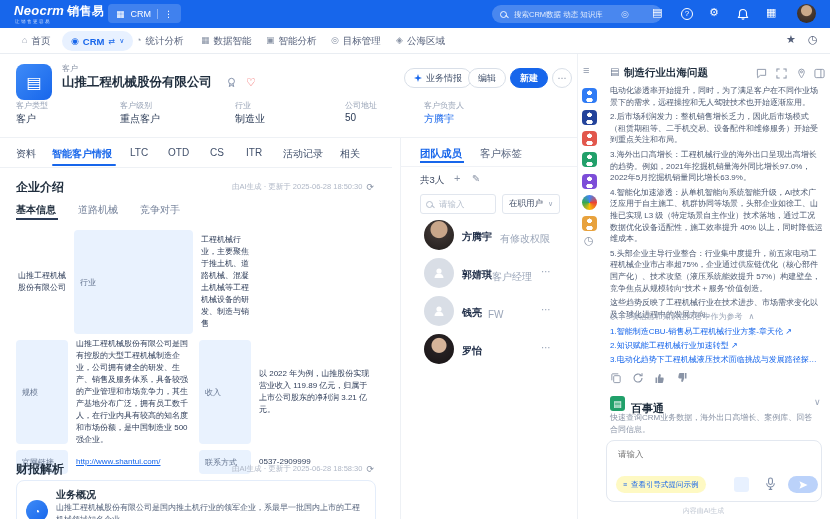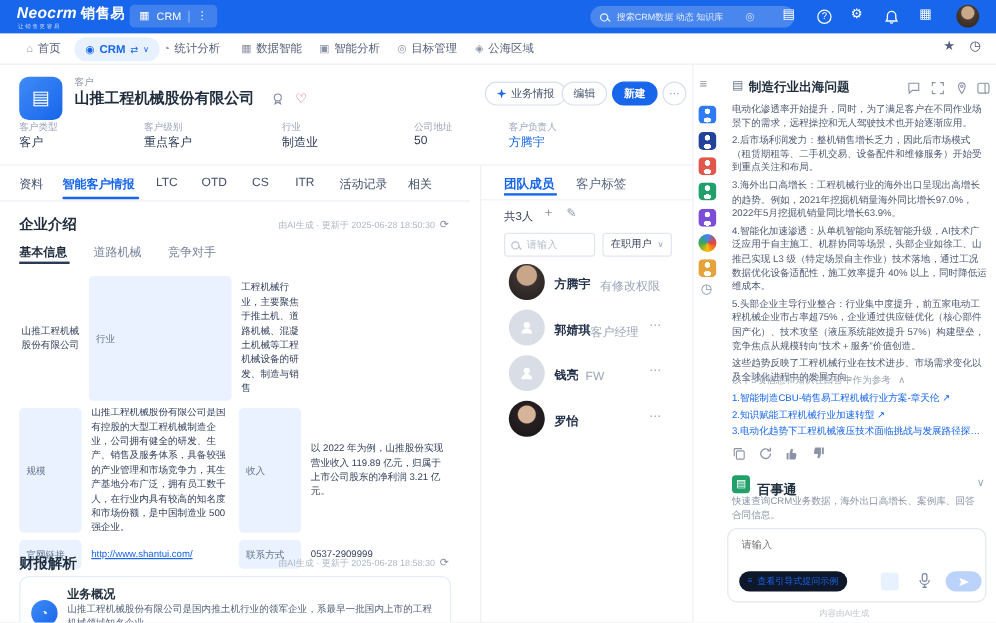--- a/index.html
+++ b/index.html
@@ -79,21 +79,21 @@
   .ai{left:577px;top:54px;width:253px;height:465px;border-left:1px solid #eef1f5;box-sizing:border-box;background:#fff;}
   .rail-ic{left:582px;width:15px;height:15px;border-radius:4px;
     background-image:radial-gradient(circle at 50% 32%,#fff 0 2.2px,rgba(255,255,255,0) 2.5px),radial-gradient(ellipse 4.5px 3px at 50% 80%,#fff 0 3px,rgba(255,255,255,0) 3.3px);}
   .sphere{border-radius:50%;background:conic-gradient(#4285f4,#ea4335,#fbbc05,#34a853,#4285f4);}
   .ai-title{left:624px;top:66px;font-size:10.5px;font-weight:bold;color:#1f2d3d;}
   .ai-p{font-size:8px;line-height:1.45;color:#4d5a72;margin:0 0 3px 0;}
   .ai-link{font-size:8px;color:#1766eb;white-space:nowrap;overflow:hidden;text-overflow:ellipsis;width:214px;}
   .gico{color:#8a94a6;}
   .bst-ic{left:610px;top:396px;width:15px;height:15px;border-radius:3px;background:#21a06a;color:#fff;font-size:9px;display:flex;align-items:center;justify-content:center;}
   .bst-card{left:606px;top:440px;width:216px;height:62px;border:1px solid #e3e8f0;border-radius:8px;box-sizing:border-box;background:#fff;}
-  .chip{left:616px;top:476px;height:17px;border-radius:9px;background:#0f172a;color:#1766eb;font-size:7.5px;display:flex;align-items:center;gap:4px;padding:0 7px;}
+  .chip{left:616px;top:476px;height:17px;border-radius:9px;background:#fef9c3;color:#1766eb;font-size:7.5px;display:flex;align-items:center;gap:4px;padding:0 7px;}
   .skill{left:734px;top:477px;width:15px;height:15px;border-radius:3px;background:#e8f1ff;color:#1766eb;font-size:9px;display:flex;align-items:center;justify-content:center;}
   .send{left:788px;top:476px;width:30px;height:17px;border-radius:9px;background:#bbd2fa;display:flex;align-items:center;justify-content:center;}
   svg.ic{display:block;}
 </style>
 </head>
 <body>
 
 <div class="canvas">
 
   <div class="abs topbar">

